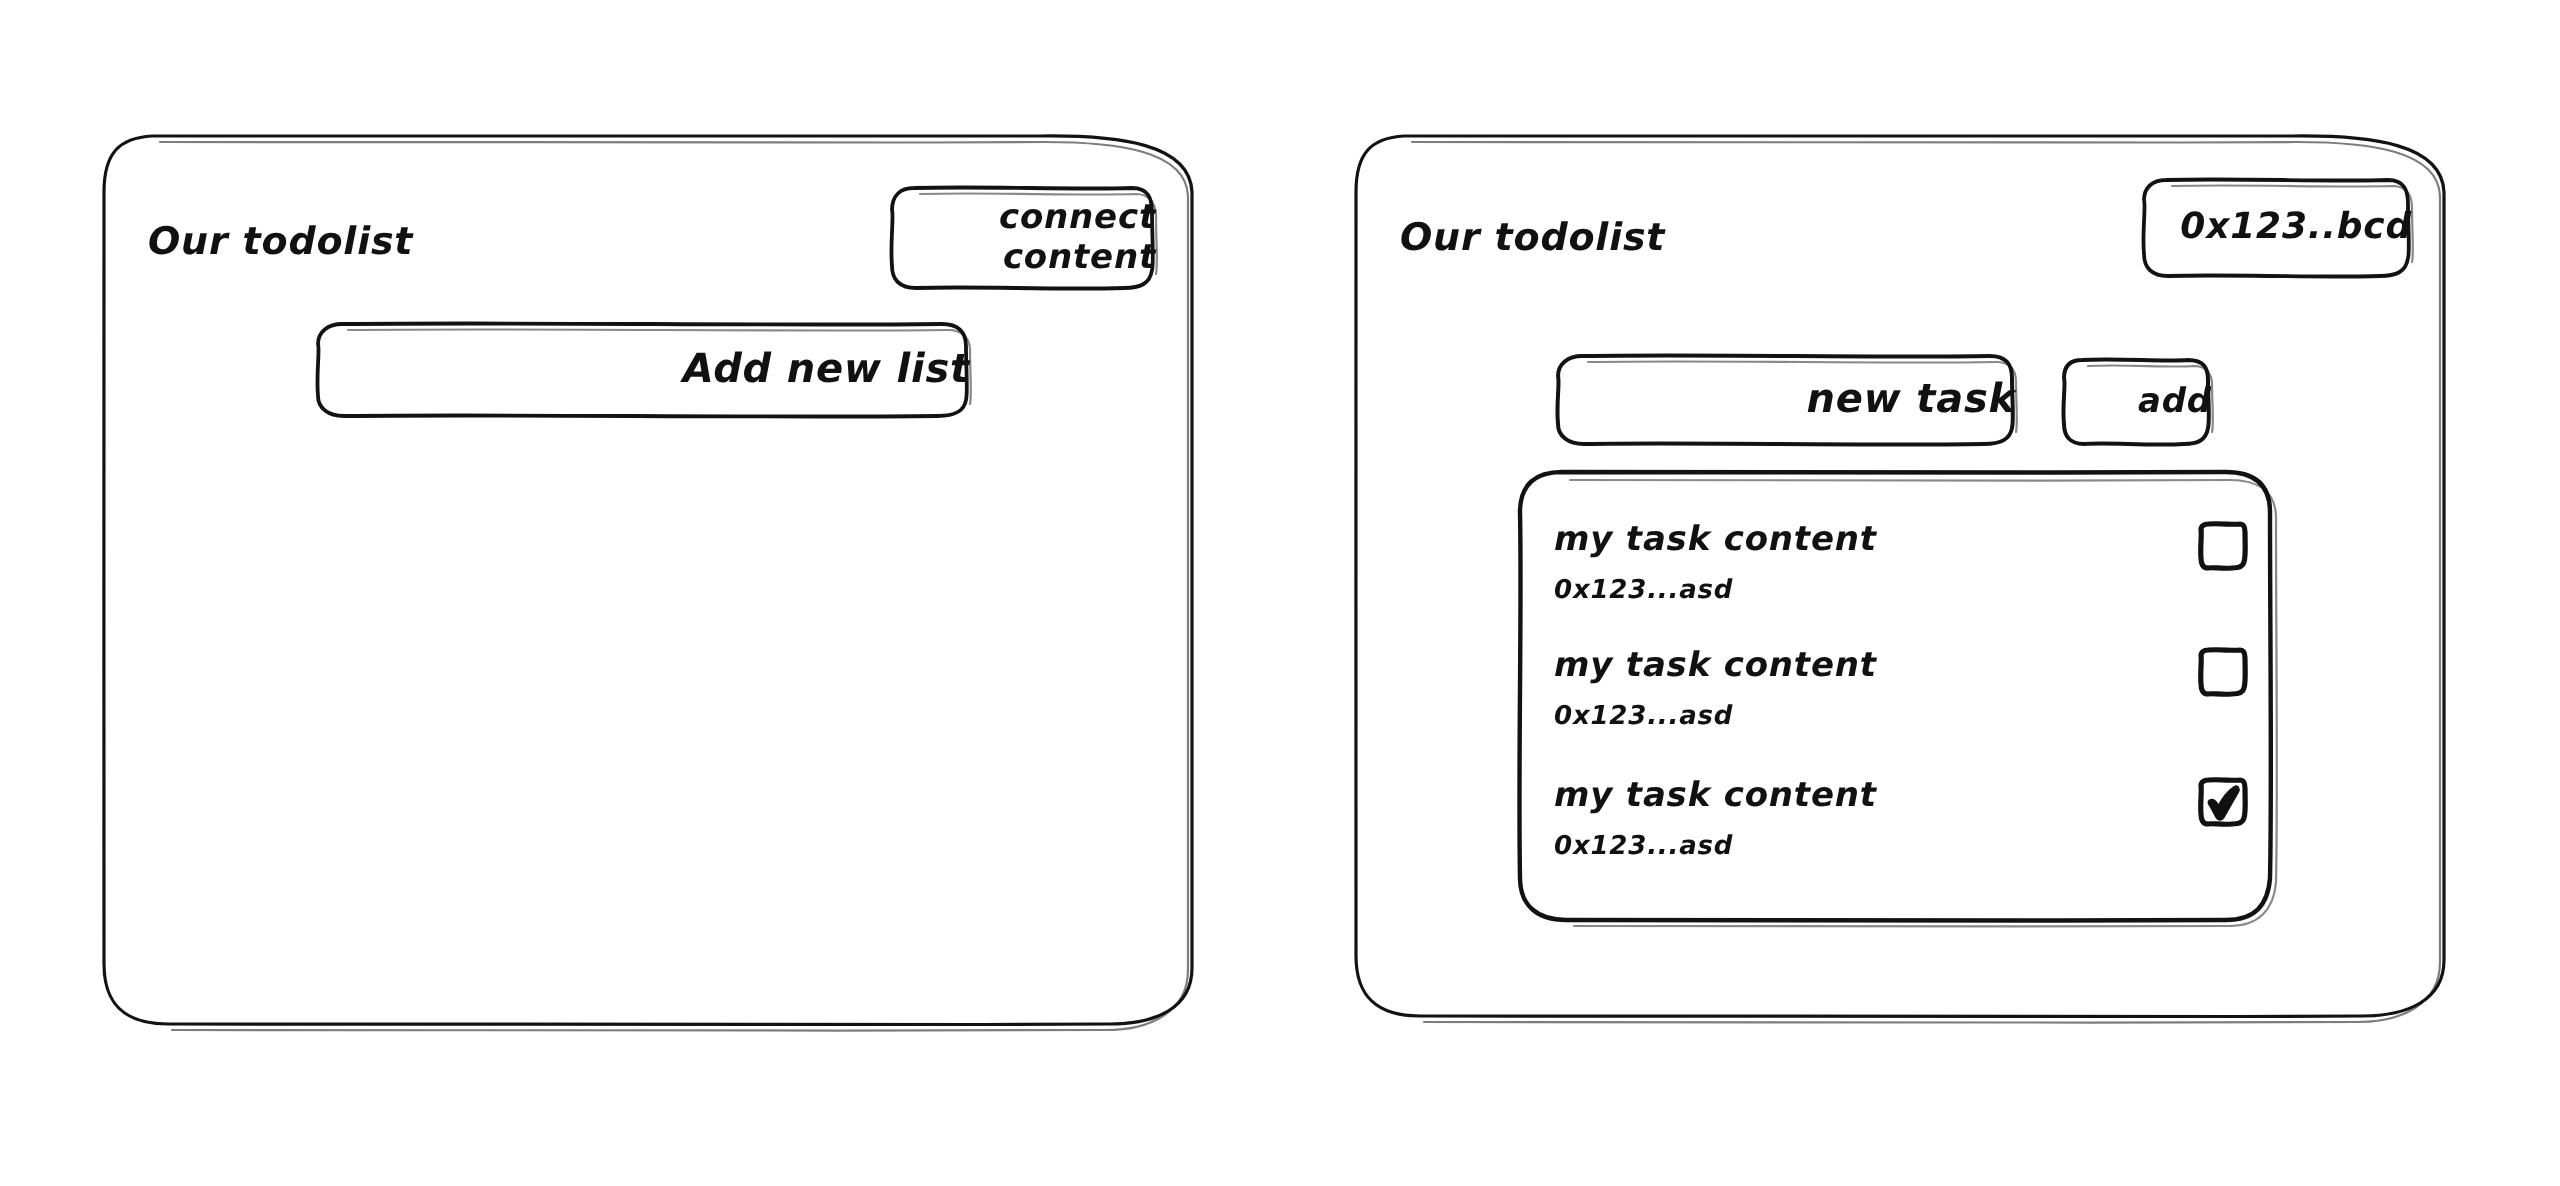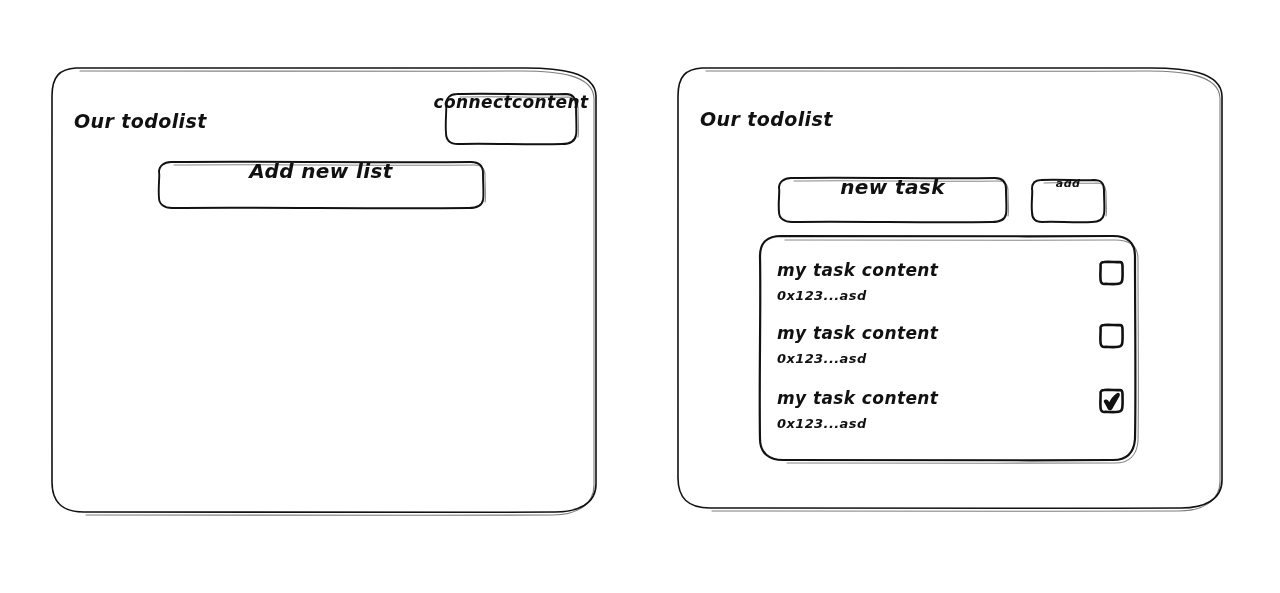--- a/index.html
+++ b/index.html
@@ -67,22 +67,23 @@
     font-size: 19px;
     line-height: 20px;
     z-index: 3;
   }
 
   
   .btn-text {
     position: absolute;
     inset: 0;
     display: flex;
-    align-items: flex-start;
+    align-items: flex-end;
     justify-content: center;
+    flex-direction: column;
     text-align: center;
     z-index: 3;
   }
   .btn-text > span {
     display: block;
     line-height: 1.18;
   }
 
   
   .task-row {
@@ -190,20 +191,33 @@
                C 547 120, 546 258, 546 414 C 546 434, 528 442, 505 442
                C 340 443, 170 441, 34 442 C 12 442, 2 432, 2 412
                C 1 298, 3 140, 2 30 C 2 10, 10 3, 26 2 Z" stroke-width="1.6"></path>
       <path d="M30 5 C 140 4, 310 6, 472 5 C 508 5, 543 9, 544 32
                C 545 125, 544 260, 544 415 C 544 436, 525 445, 503 445
                C 345 446, 175 444, 36 445" stroke-width="1.1" opacity="0.55"></path>
     </svg>
 
     <div class="screen-title hand" style="left:24px; top:43px;">Our todolist</div>
 
+    <div class="sk-box" style="left:394px; top:22px; width:136px; height:52px;">
+      <svg class="sk" viewBox="0 0 136 52" preserveAspectRatio="none">
+        <path d="M13 2 C 50 1, 94 3, 124 2 C 132 2, 134 7, 134 14
+                 C 134 25, 135 38, 134 41 C 133 48, 128 50, 120 50
+                 C 85 51, 44 49, 14 50 C 6 50, 2 46, 2 39
+                 C 1 29, 3 15, 2 12 C 2 6, 6 2, 13 2 Z" stroke-width="1.9"></path>
+        <path d="M16 5 C 55 4, 97 6, 126 5 C 133 5, 136 9, 136 16
+                 C 136 27, 137 39, 136 43" stroke-width="1.1" opacity="0.5"></path>
+      </svg>
+      <div class="btn-text hand" style="font-size:18px;">
+        <span>0x123..bcd</span>
+      </div>
+    </div>
 
     <div class="sk-box" style="left:101px; top:110px; width:231px; height:48px;">
       <svg class="sk" viewBox="0 0 231 48" preserveAspectRatio="none">
         <path d="M14 2 C 80 1, 160 3, 218 2 C 226 2, 229 6, 229 13
                  C 229 23, 230 34, 229 38 C 228 44, 223 46, 215 46
                  C 150 47, 70 45, 15 46 C 7 46, 2 42, 2 36
                  C 1 26, 3 15, 2 12 C 2 6, 7 2, 14 2 Z" stroke-width="2"></path>
         <path d="M17 5 C 84 4, 164 6, 221 5 C 228 5, 231 9, 231 15
                  C 231 25, 232 36, 231 40" stroke-width="1.1" opacity="0.5"></path>
       </svg>
@@ -214,21 +228,21 @@
 
     <div class="sk-box" style="left:354px; top:112px; width:76px; height:46px;">
       <svg class="sk" viewBox="0 0 76 46" preserveAspectRatio="none">
         <path d="M11 2 C 30 1, 52 3, 64 2 C 72 2, 74 6, 74 12
                  C 74 22, 75 32, 74 36 C 73 42, 69 44, 62 44
                  C 44 45, 24 43, 12 44 C 5 44, 2 40, 2 34
                  C 1 24, 3 14, 2 11 C 2 5, 5 2, 11 2 Z" stroke-width="2"></path>
         <path d="M14 5 C 33 4, 55 6, 67 5 C 73 5, 76 9, 76 14
                  C 76 24, 77 34, 76 38" stroke-width="1.1" opacity="0.5"></path>
       </svg>
-      <div class="btn-text hand" style="font-size:11px;">
+      <div class="btn-text hand" style="font-size:17px;">
         <span>add</span>
       </div>
     </div>
 
     <div class="sk-box" style="left:81px; top:168px; width:381px; height:229px;">
       <svg class="sk" viewBox="0 0 381 229" preserveAspectRatio="none">
         <path d="M24 2 C 110 1, 240 3, 356 2 C 370 2, 378 8, 378 22
                  C 378 80, 379 160, 378 205 C 377 219, 370 226, 356 226
                  C 240 227, 110 225, 26 226 C 12 226, 3 219, 3 205
                  C 2 150, 4 70, 3 22 C 3 8, 11 2, 24 2 Z" stroke-width="2.2"></path>

